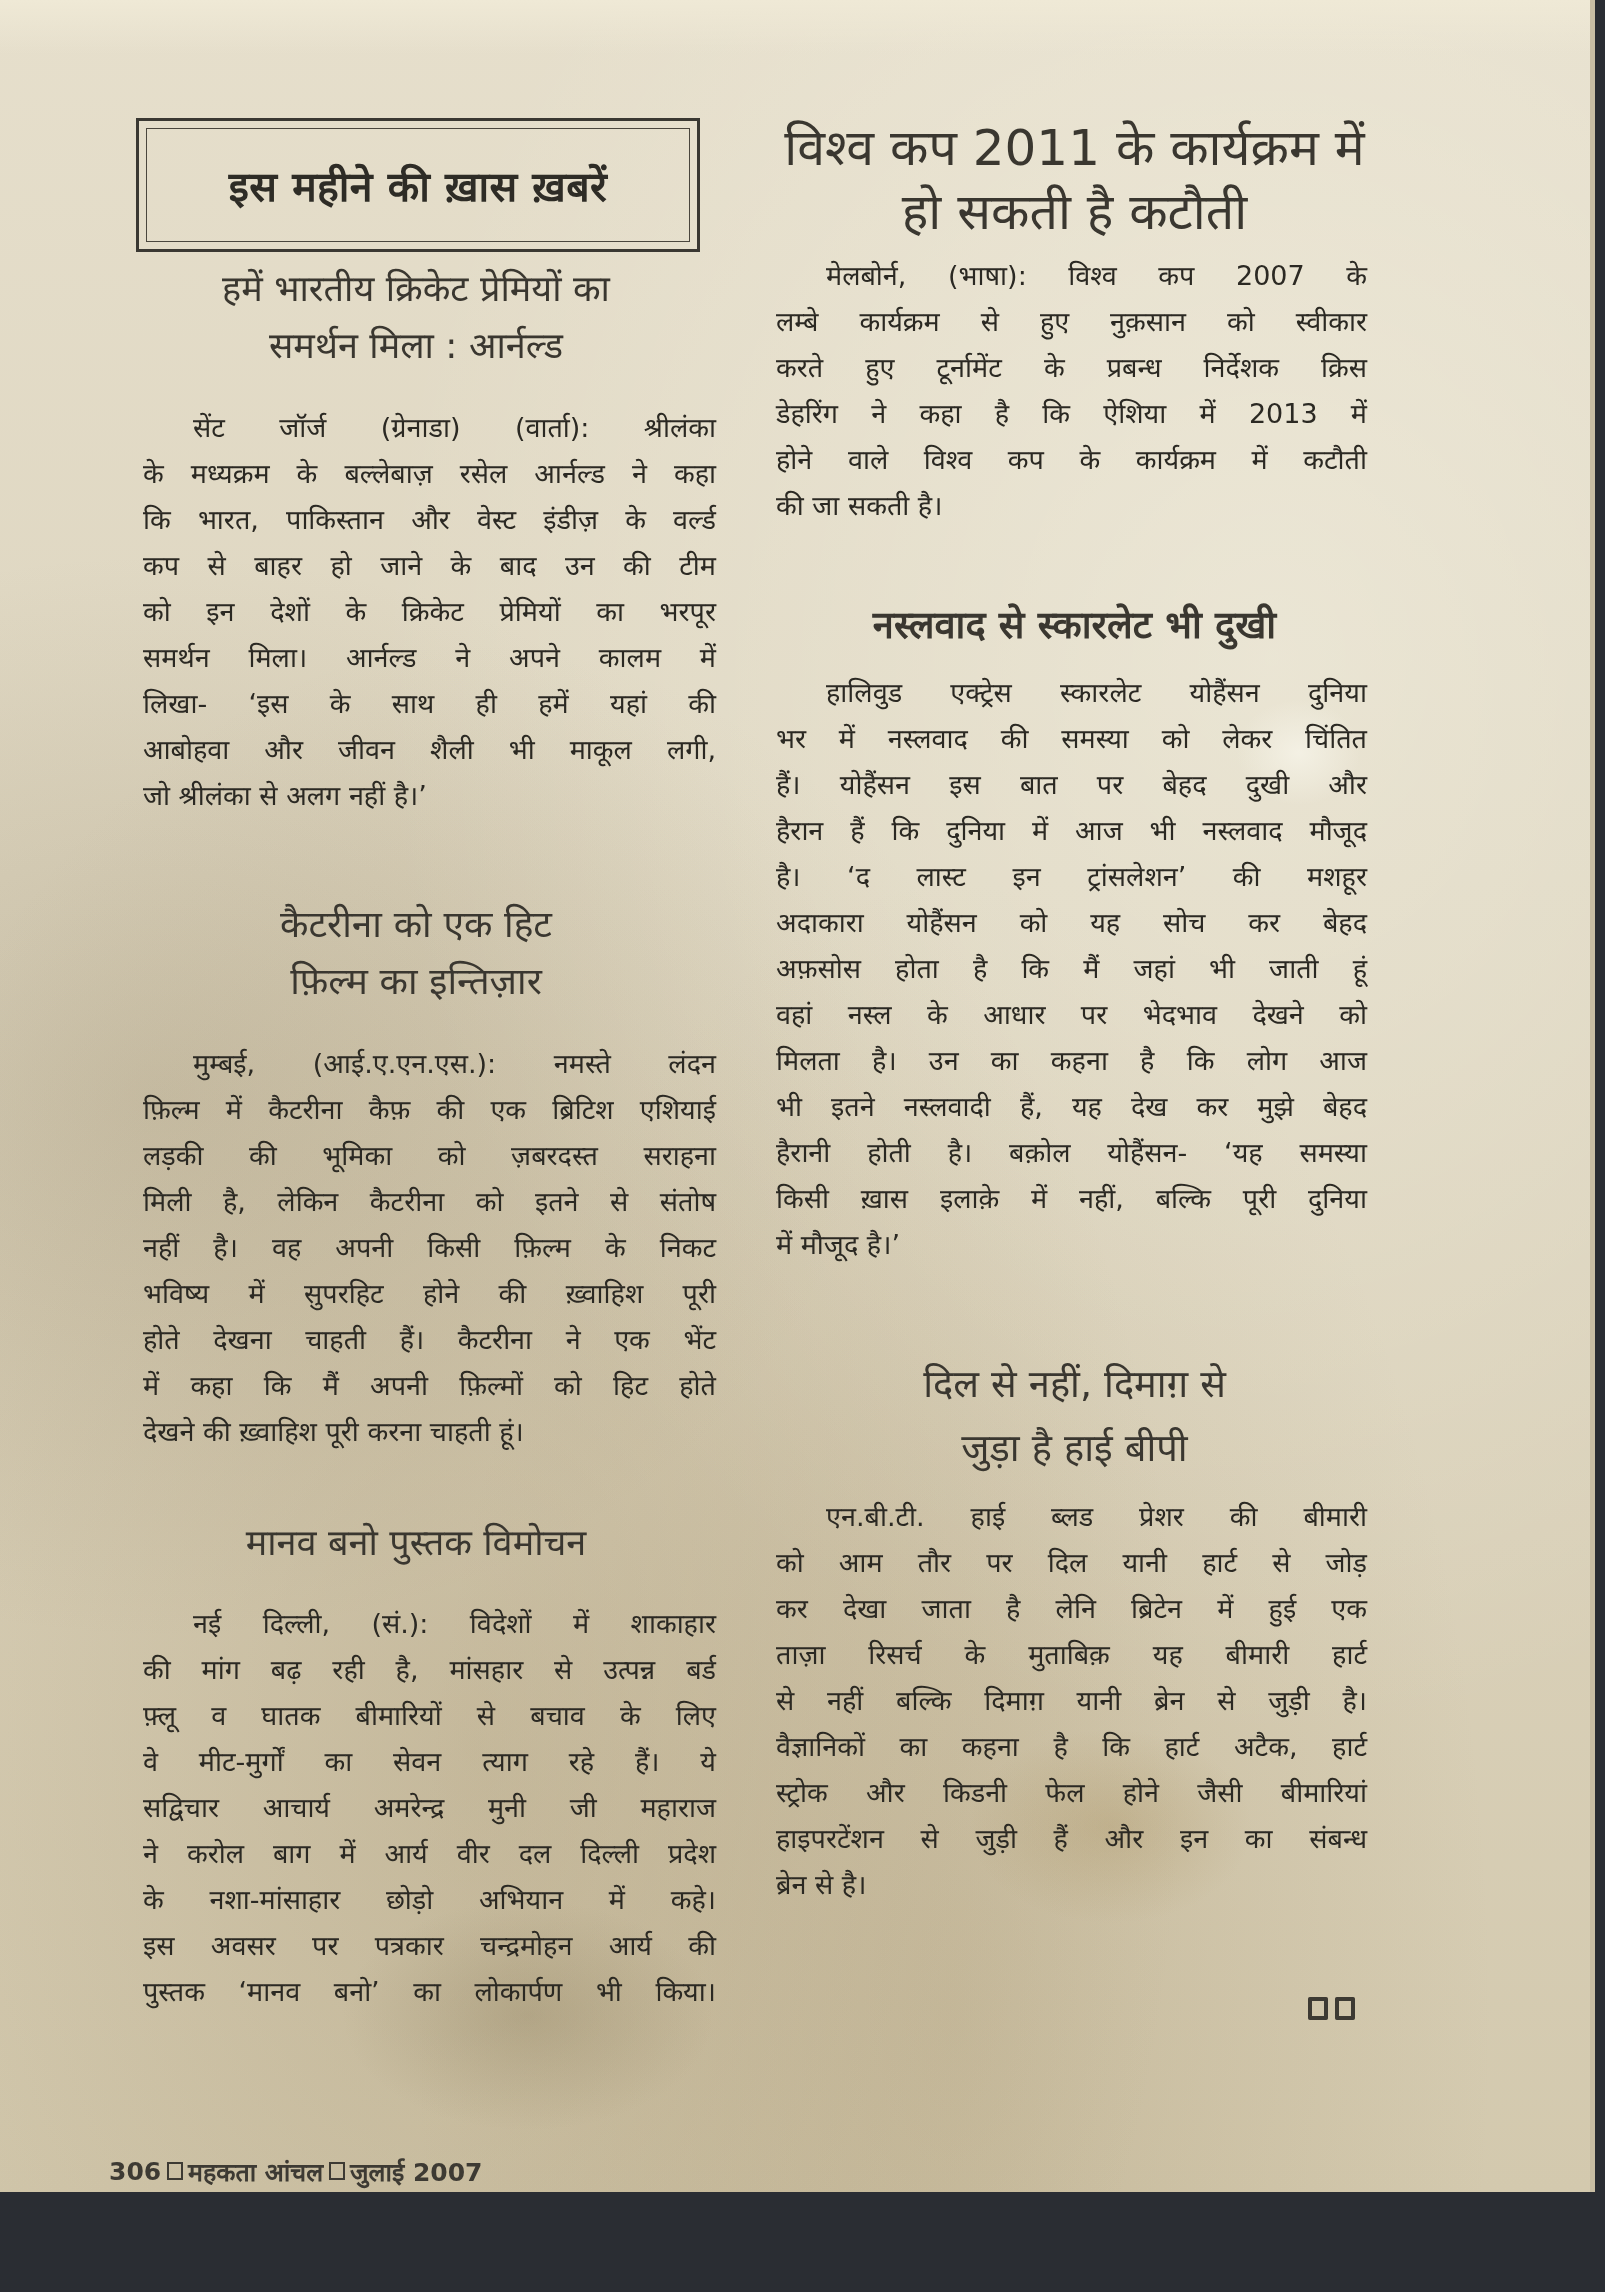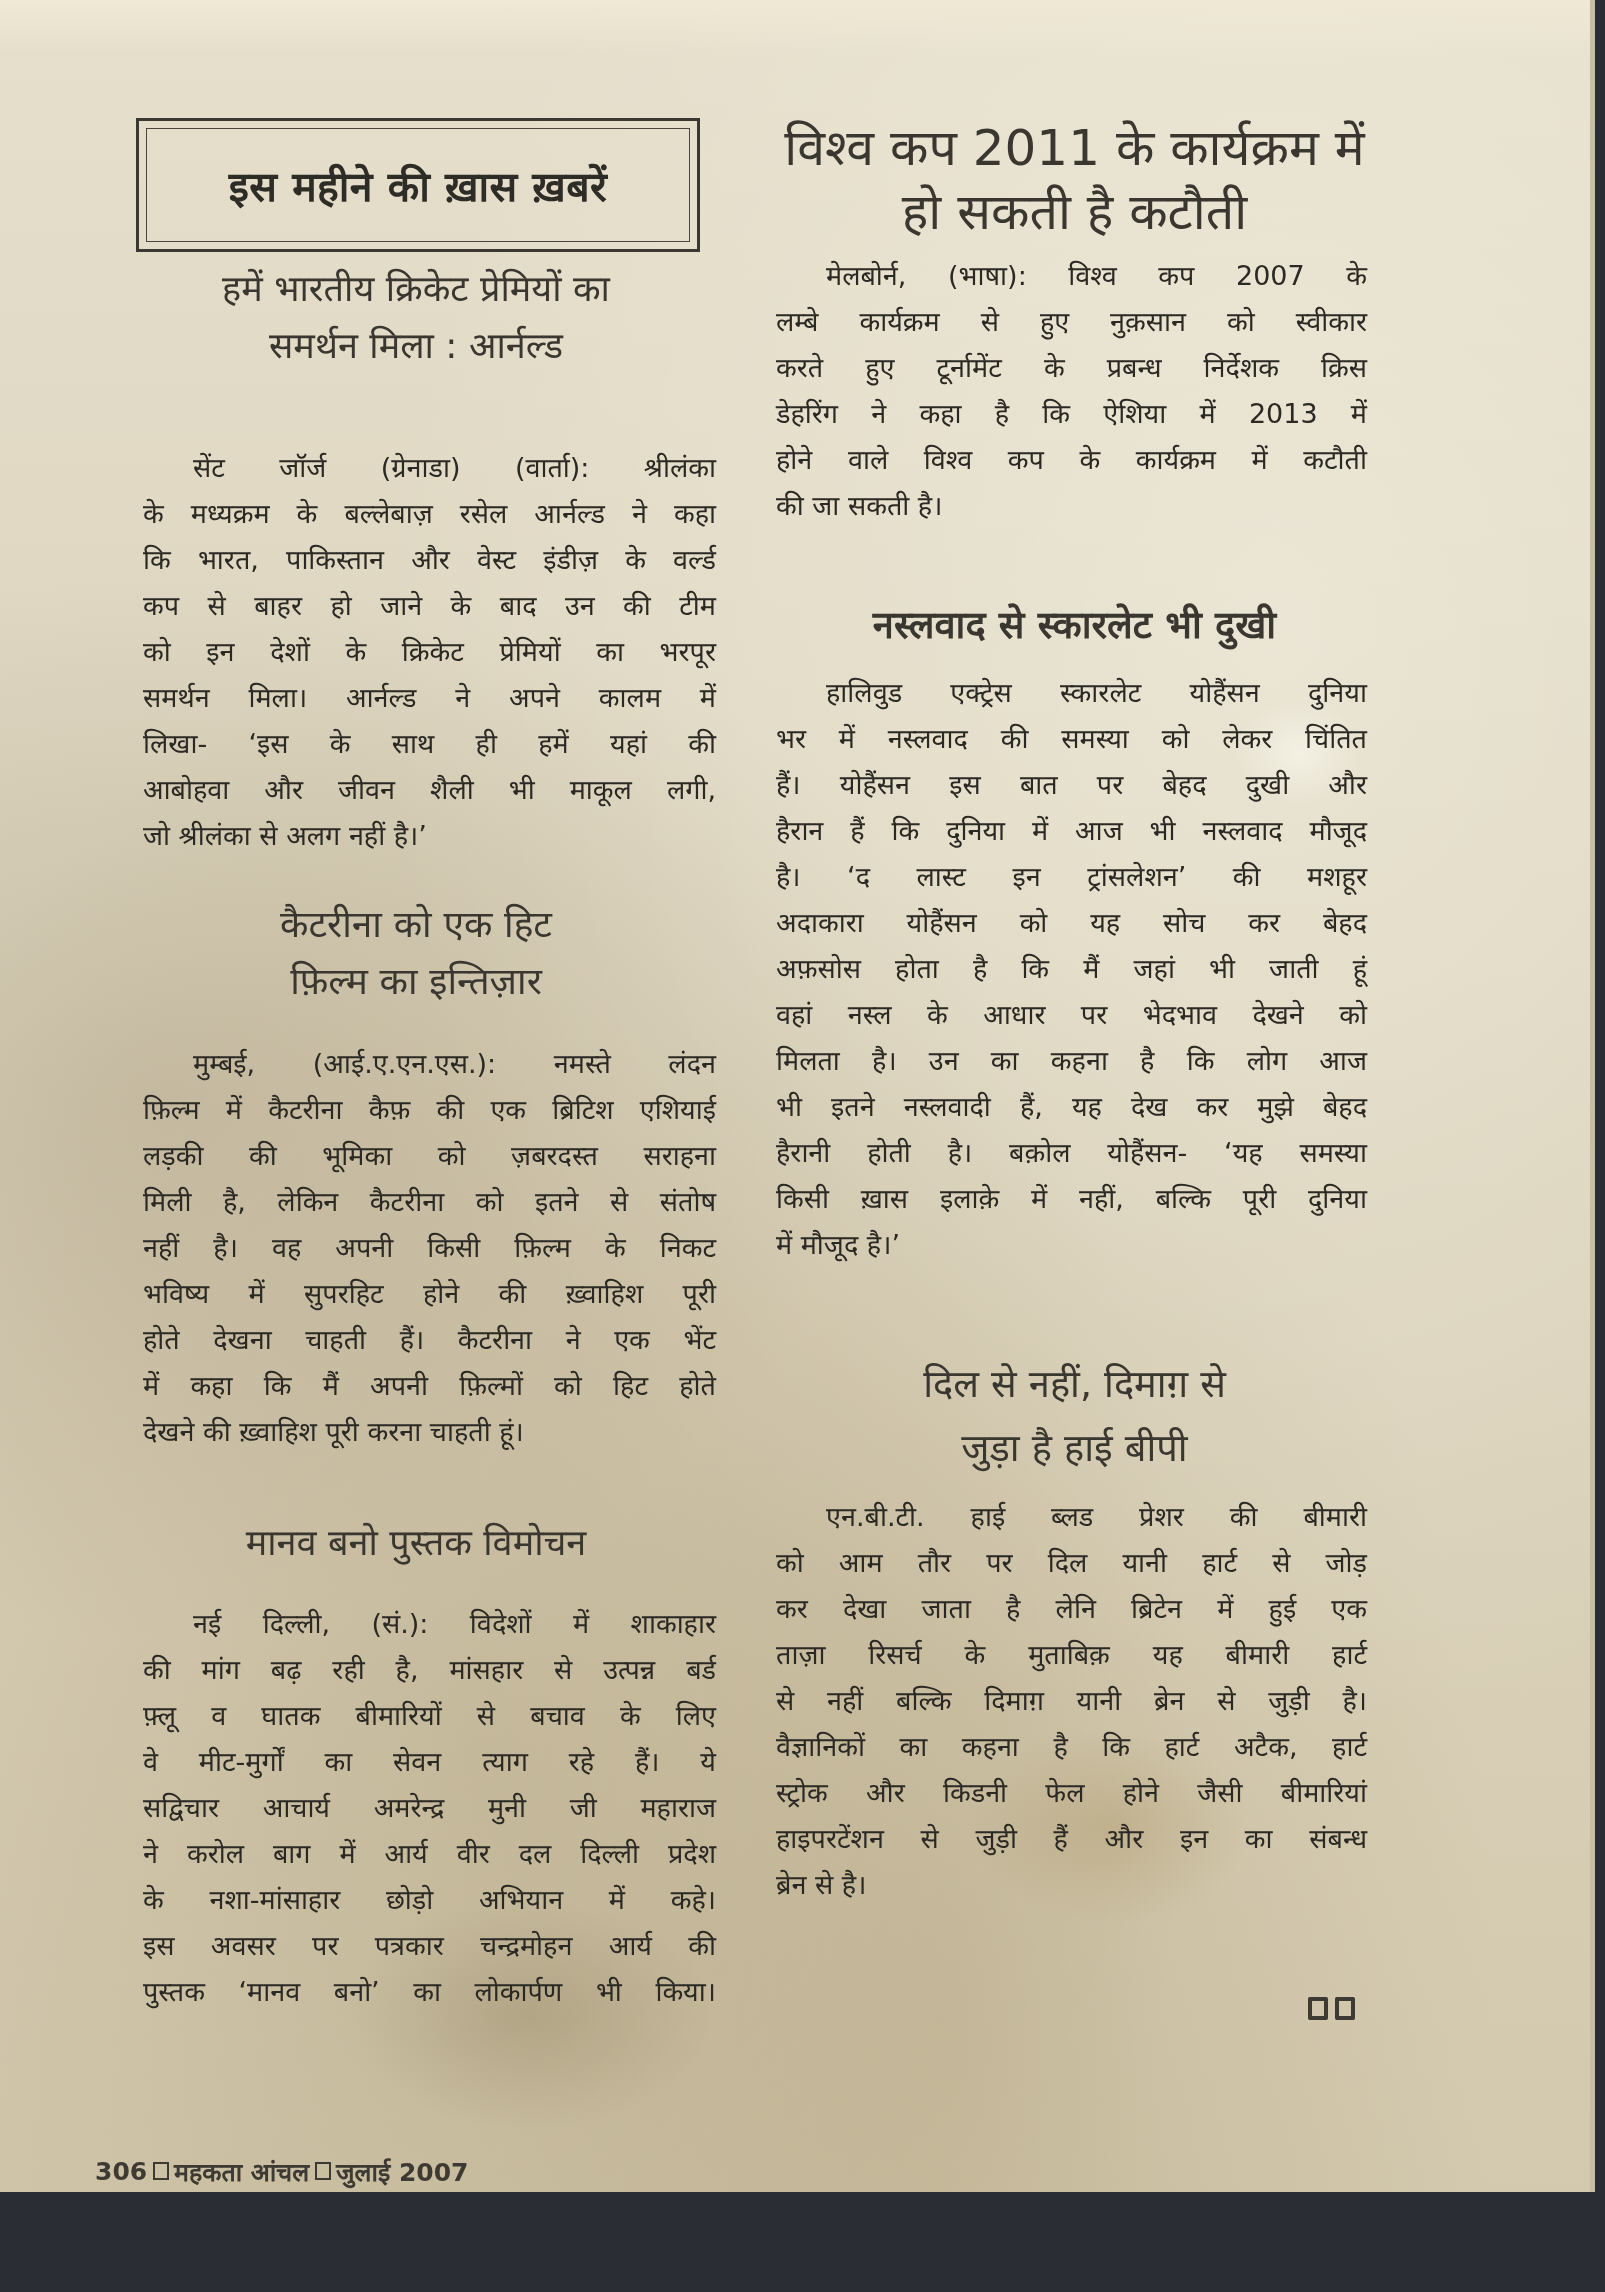--- a/index.html
+++ b/index.html
@@ -78,21 +78,21 @@
     display: block;
     white-space: nowrap;
     text-align: justify;
     text-align-last: justify;
   }
   .para .line.last {
     text-align-last: left;
   }
   .footer {
     position: absolute;
-    left: 95px;
+    left: 109px;
     top: 2154px;
     font-family: "DejaVu Sans", sans-serif;
     font-size: 25px;
     font-weight: bold;
     color: #3d3a33;
     display: flex;
     align-items: center;
     gap: 5.4px;
   }
   .box-glyph {
@@ -134,21 +134,21 @@
 
   <div class="masthead-box">
     <div class="masthead-inner">इस महीने की ख़ास ख़बरें</div>
   </div>
 
   <div class="headline" style="left:134px;top:260px;width:564px;font-size:36px;line-height:57px;">
     <div>हमें भारतीय क्रिकेट प्रेमियों का</div>
     <div>समर्थन मिला : आर्नल्ड</div>
   </div>
   <div class="para" style="left:143px;top:405px;width:573px;">
-    <span class="line" style="padding-left:50px;margin-top:40px;">सेंट जॉर्ज (ग्रेनाडा) (वार्ता): श्रीलंका</span>
+    <span class="line" style="padding-left:50px;">सेंट जॉर्ज (ग्रेनाडा) (वार्ता): श्रीलंका</span>
     <span class="line">के मध्यक्रम के बल्लेबाज़ रसेल आर्नल्ड ने कहा</span>
     <span class="line">कि भारत, पाकिस्तान और वेस्ट इंडीज़ के वर्ल्ड</span>
     <span class="line">कप से बाहर हो जाने के बाद उन की टीम</span>
     <span class="line">को इन देशों के क्रिकेट प्रेमियों का भरपूर</span>
     <span class="line">समर्थन मिला। आर्नल्ड ने अपने कालम में</span>
     <span class="line">लिखा- ‘इस के साथ ही हमें यहां की</span>
     <span class="line">आबोहवा और जीवन शैली भी माकूल लगी,</span>
     <span class="line last">जो श्रीलंका से अलग नहीं है।’</span>
   </div>
 

